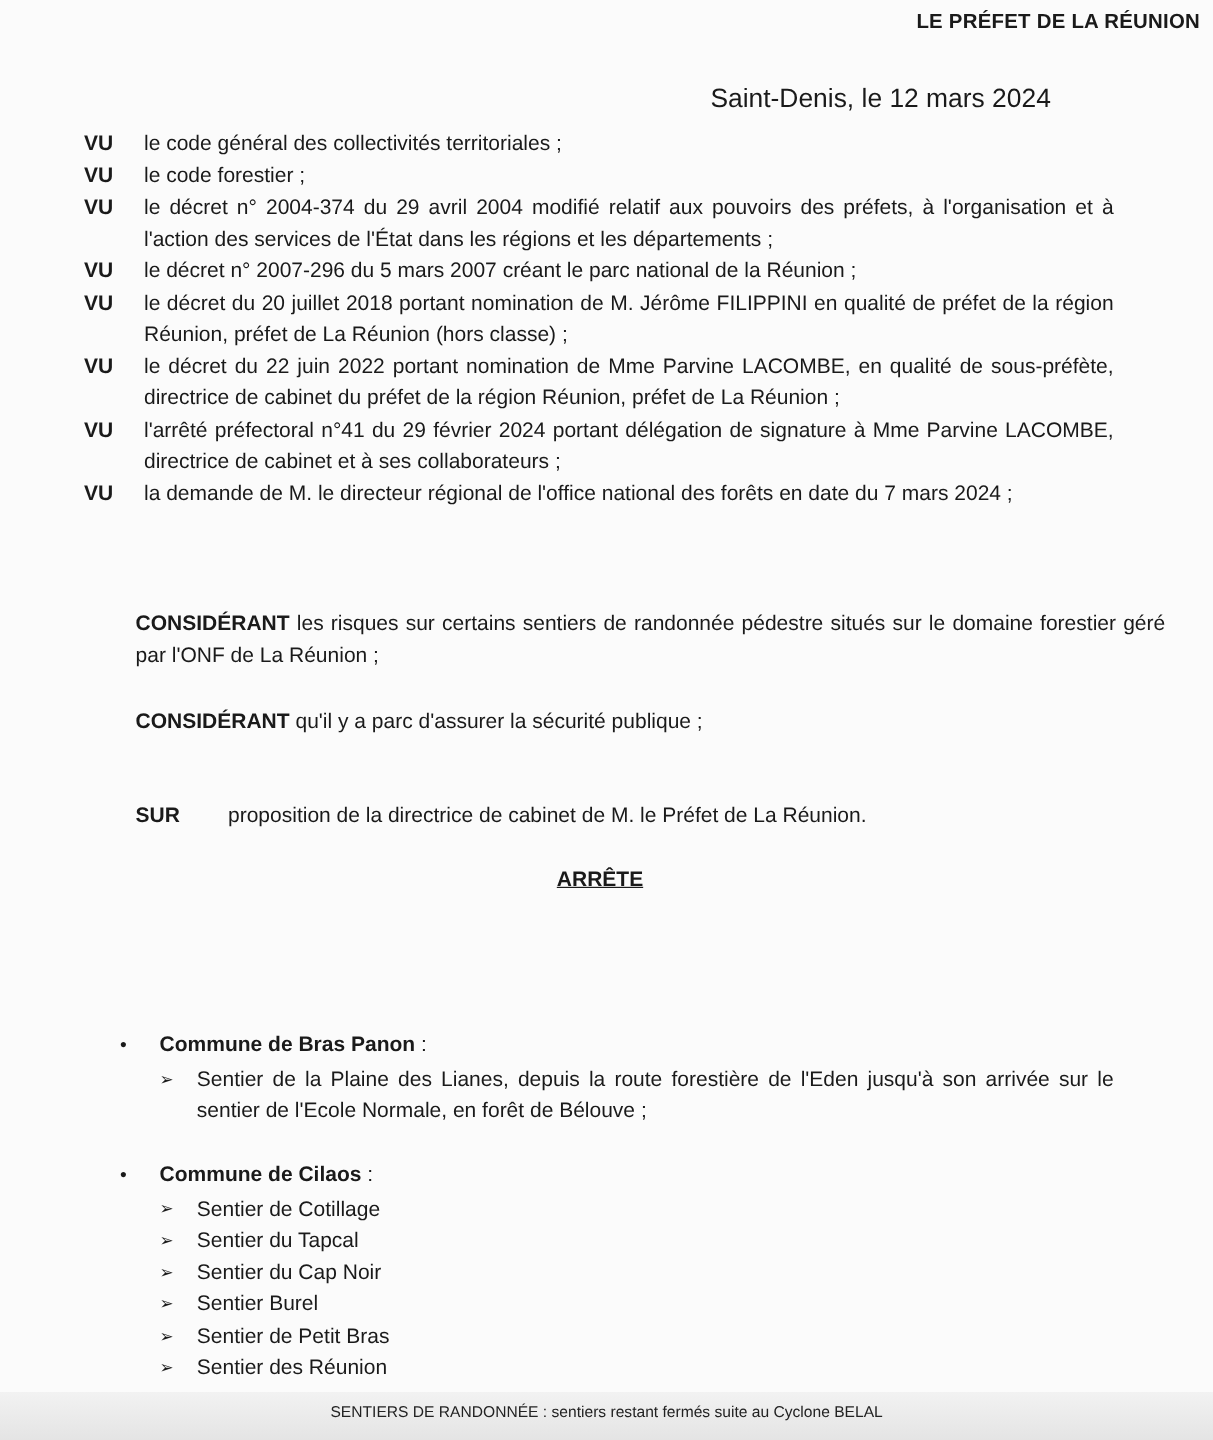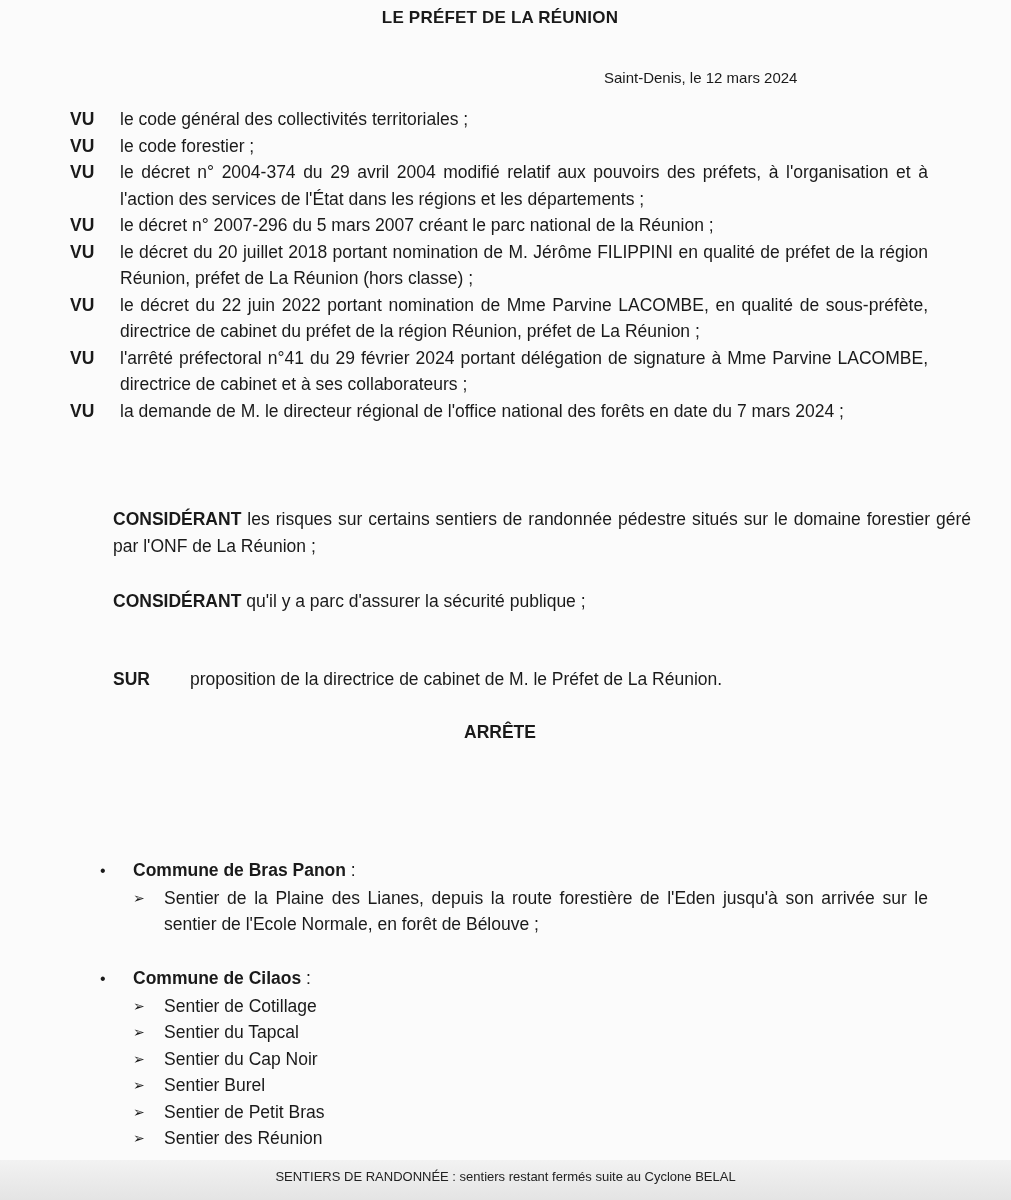--- a/index.html
+++ b/index.html
@@ -5,35 +5,35 @@
   html, body { margin: 0; padding: 0; }
   body {
     width: 1011px; height: 1200px; overflow: hidden;
     background: #fbfbfb;
     font-family: "Liberation Sans", "DejaVu Sans", sans-serif;
     color: #1a1a1a;
     position: relative;
   }
   .page { position: absolute; left: 0; top: 0; width: 1011px; height: 1160px; }
   .title {
-    position: absolute; top: 8px; left: 0; width: 1000px; text-align: center;
+    position: absolute; top: 8px; left: 0; width: 1000px; text-align: right;
     font-weight: bold; font-size: 17px; letter-spacing: 0.2px;
   }
-  .date { position: absolute; top: 69px; left: 592px; font-size: 15px; margin-left: 12px; }
+  .date { position: absolute; top: 69px; left: 592px; font-size: 22px; }
   .vu-block { position: absolute; top: 106px; left: 70px; width: 858px; }
   .vu { display: flex; font-size: 17.5px; line-height: 26.5px; }
   .vu .kw { width: 50px; flex: none; font-weight: bold; }
   .vu .txt { flex: 1; text-align: justify; }
   .para { position: absolute; left: 70px; width: 858px; font-size: 17.5px; line-height: 26.5px; text-align: justify; margin-left: 43px; }
   .para b { font-weight: bold; }
   .sur { display: flex; }
   .sur .kw { width: 61px; flex: none; font-weight: bold; }
   .arrete {
     position: absolute; top: 722px; left: 0; width: 1000px; text-align: center;
-    font-weight: bold; font-size: 17.5px; 
+    font-weight: bold; font-size: 17.5px; text-decoration: underline;
   }
   u { text-decoration: underline; }
   .commune { position: absolute; left: 100px; width: 828px; font-size: 17.5px; line-height: 26.5px; }
   .commune .head { display: flex; align-items: baseline; }
   .commune .dot { width: 33px; flex: none; font-size: 16px; }
   .commune .name { font-weight: bold; }
   .commune ul { list-style: none; margin: 0; padding: 0 0 0 33px; }
   .commune li { display: flex; text-align: justify; }
   .commune li .arr { width: 31px; flex: none; font-size: 14px; }
   .commune li .t { flex: 1; }

